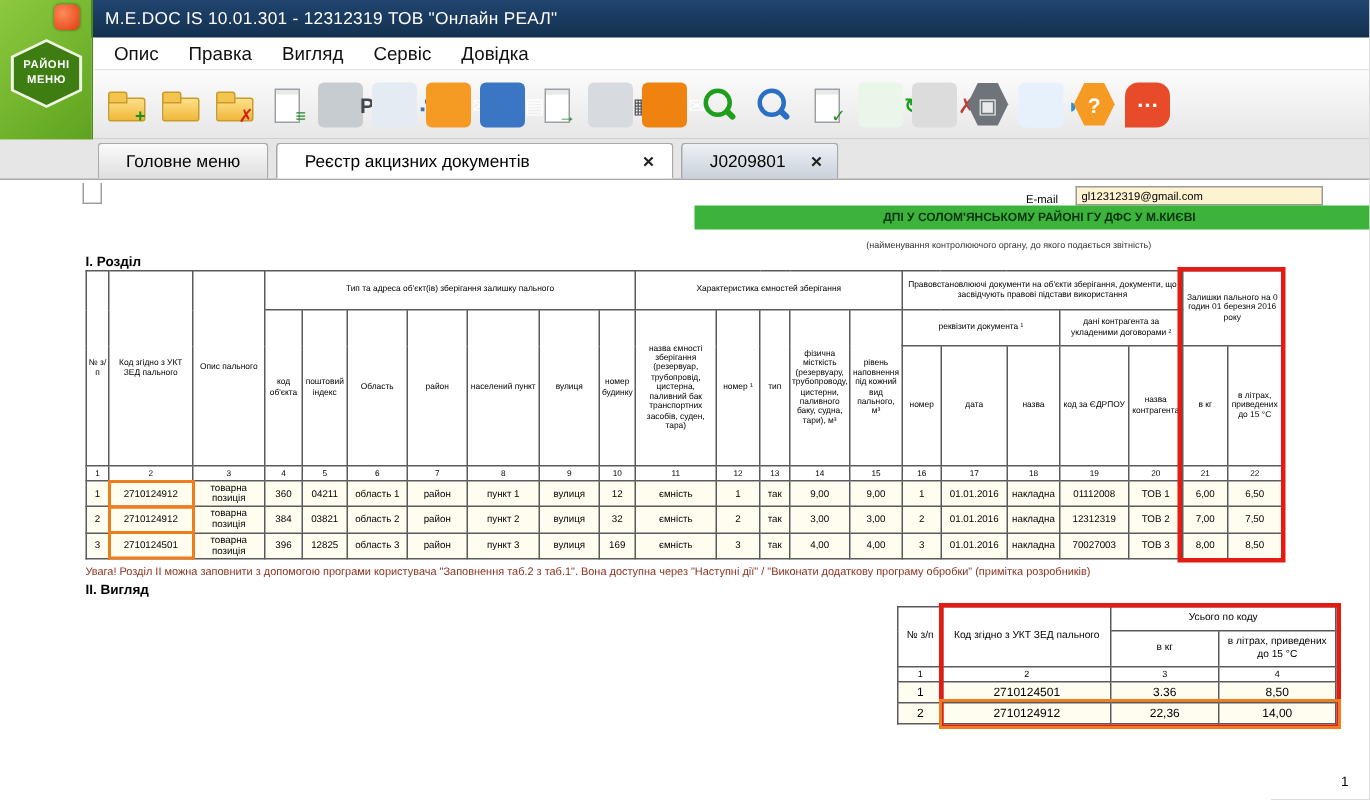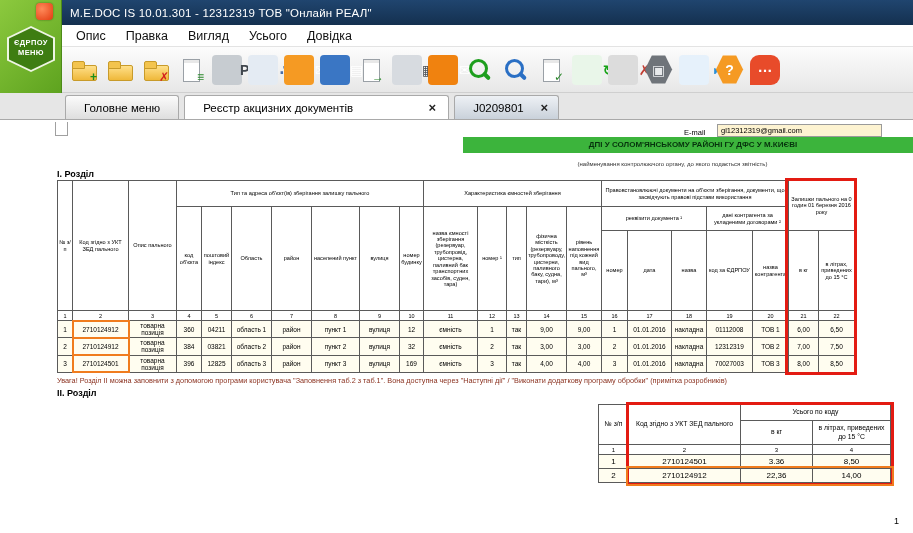--- a/index.html
+++ b/index.html
@@ -107,30 +107,30 @@
 <div class="screen" style="--hl-red: #e31b12; --hl-orange: #f07c1e; --org-green: #3cb43c;">
 
   <div class="titlebar">
     <span class="title-text">M.E.DOC IS 10.01.301  - 12312319 ТОВ "Онлайн РЕАЛ"</span>
   </div>
 
   <div class="logo-panel">
     <div class="hexagon"></div>
   </div>
   <div class="logo-text">
-    <span>ЄДРПОУ</span>
+    <span>РАЙОНІ</span>
     <span>МЕНЮ</span>
   </div>
   <div class="app-icon"></div>
 
   <div class="menubar">
       <span class="menu-item">Опис</span>
       <span class="menu-item">Правка</span>
       <span class="menu-item">Вигляд</span>
-      <span class="menu-item">Усього</span>
+      <span class="menu-item">Сервіс</span>
       <span class="menu-item">Довідка</span>
     </div>
   <div class="toolbar">
       <div class="tbtn shape-folder" style="--bg: #f0c04a; --fg: #1b8f1b;">
         <span class="glyph">+</span>
       </div>
       <div class="tbtn shape-folder" style="--bg: #f0c04a; --fg: #8a6d1a;"></div>
       <div class="tbtn shape-folder" style="--bg: #f0c04a; --fg: #d42020;">
         <span class="glyph">✗</span>
       </div>
@@ -361,21 +361,21 @@
             <td>накладна</td>
             <td>70027003</td>
             <td>ТОВ 3</td>
             <td>8,00</td>
             <td>8,50</td>
           </tr>
         </tbody>
     </table>
 
     <div class="note">Увага! Розділ ІІ можна заповнити з допомогою програми користувача "Заповнення таб.2 з таб.1". Вона доступна через "Наступні дії" / "Виконати додаткову програму обробки" (примітка розробників)</div>
-    <div class="sec-title sec2">ІІ. Розділ</div>
+    <div class="sec-title sec2">ІІ. Вигляд</div>
 
     <table class="t2">
       <colgroup>
         <col style="width:30px">
           <col style="width:112px">
           <col style="width:72px">
           <col style="width:78px">
       </colgroup>
       <thead>
         <tr class="hr1">

